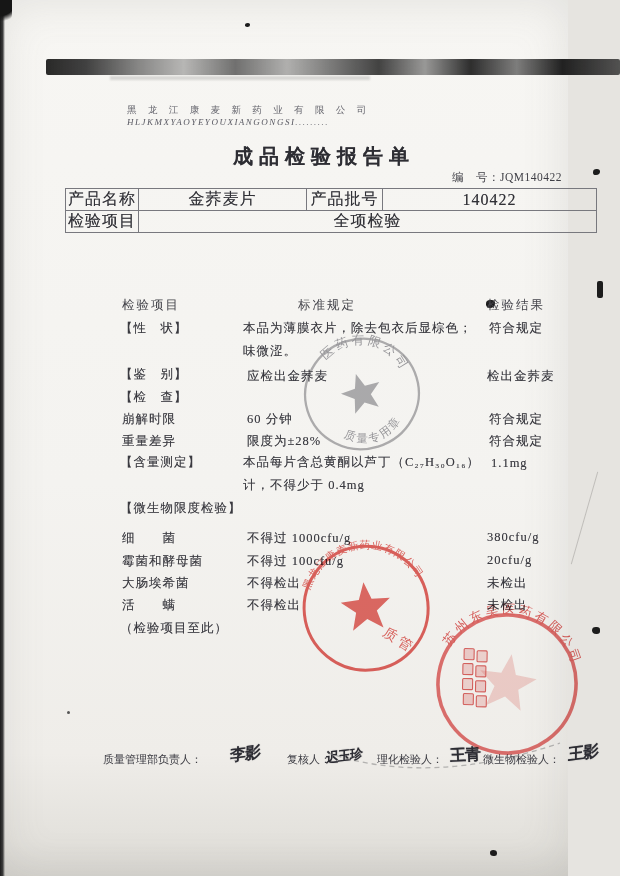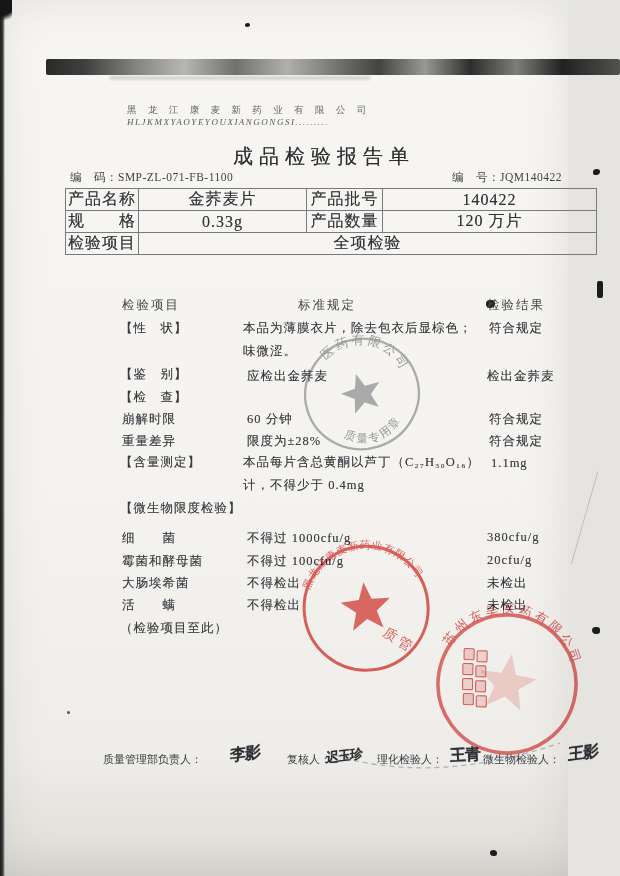--- a/index.html
+++ b/index.html
@@ -5,21 +5,21 @@
   html,body{margin:0;padding:0}
   body{width:620px;height:876px;overflow:hidden;background:#e6e4e0}
   .page{position:relative;width:568px;height:876px;
     background:linear-gradient(180deg,#f7f6f3 0%,#f4f3f0 55%,#efede9 86%,#e3e1dc 96%,#d9d7d2 100%);
     font-family:"Liberation Serif","DejaVu Serif",serif;color:#3a3a40;
     box-shadow:inset 0 0 46px rgba(115,112,106,.16)}
   .abs{position:absolute;white-space:nowrap}
   .t{font-size:12.5px;color:#3a3a40;text-shadow:0 0 .5px rgba(70,70,78,.5);letter-spacing:1px}
   .hdrline{font-size:9.5px;letter-spacing:4.5px;color:#66666e}
   .pinyin{font-size:9px;font-style:italic;letter-spacing:1.5px;color:#5a5a63}
-  .title{font-size:20px;font-weight:normal;letter-spacing:6px;color:#2d2d33;text-shadow:0 0 .6px rgba(40,40,46,.6)}
+  .title{font-size:20px;font-weight:bold;letter-spacing:6px;color:#2d2d33;text-shadow:0 0 .6px rgba(40,40,46,.6)}
   .codeline{font-size:11.5px;color:#3f3f46;letter-spacing:.5px}
   table.info{position:absolute;left:65px;top:188px;width:531px;border-collapse:collapse;table-layout:fixed;
     font-size:16px;color:#313137;text-shadow:0 0 .5px rgba(60,60,66,.5)}
   table.info td{border:1px solid #78787e;height:20px;text-align:center;padding:0 2px;overflow:hidden;letter-spacing:1px}
   .colhead{font-size:12.5px;letter-spacing:2px;color:#44444b}
   .sig{font-size:16px;font-weight:bold;color:#2c2c33;transform:rotate(-7deg) skewX(-8deg);display:inline-block;
     letter-spacing:-1px;text-shadow:0 0 1px rgba(44,44,50,.5)}
   .siglabel{font-size:11px;letter-spacing:0;color:#3a3a41}
   .smudge{position:absolute;left:46px;top:59px;width:574px;height:16px;border-radius:2px;filter:blur(.5px);
     background:linear-gradient(90deg,rgba(25,25,25,.93) 0%,rgba(40,40,40,.88) 7%,rgba(65,65,65,.62) 16%,
@@ -50,46 +50,37 @@
   <div class="speck" style="left:486px;top:300px;width:9px;height:8px;border-radius:50% 42% 58% 50%"></div>
   <div class="speck" style="left:597px;top:281px;width:6px;height:17px;border-radius:2px"></div>
   <div class="speck" style="left:592px;top:627px;width:8px;height:7px;border-radius:55% 45% 45% 60%"></div>
   <div class="speck" style="left:490px;top:850px;width:7px;height:6px;border-radius:50% 60% 40% 55%"></div>
   <div class="speck" style="left:67px;top:711px;width:3px;height:3px;border-radius:50%;background:#555"></div>
   <div class="crease"></div>
 
   <div class="abs hdrline" style="left:127px;top:104px">黑 龙 江 康 麦 新 药 业 有 限 公 司</div>
   <div class="abs pinyin" style="left:127px;top:117px">HLJKMXYAOYEYOUXIANGONGSI.........</div>
   <div class="abs title" style="left:233px;top:143px">成品检验报告单</div>
-  <div class="abs codeline" style="left:70px;top:170px">
-    <span>编　码：</span><span>SMP-ZL-071-FB-1100</span>
-  </div>
   <div class="abs codeline" style="left:452px;top:170px">
     <span>编　号：</span><span>JQM140422</span>
   </div>
 
   <table class="info">
     <colgroup>
         <col style="width:73px">
         <col style="width:168px">
         <col style="width:76px">
         <col style="width:214px">
       </colgroup>
     <tbody>
         <tr>
       <td>产品名称</td>
       <td>金荞麦片</td>
       <td>产品批号</td>
       <td>140422</td>
-    </tr>
-    <tr>
-      <td>规　　格</td>
-      <td>0.33g</td>
-      <td>产品数量</td>
-      <td>120 万片</td>
     </tr>
     <tr>
       <td>检验项目</td>
       <td colspan="3">全项检验</td>
     </tr>
   </tbody>
     </table>
 
   <div class="abs colhead" style="left:122px;top:297px">检验项目</div>
   <div class="abs colhead" style="left:298px;top:297px">标准规定</div>

